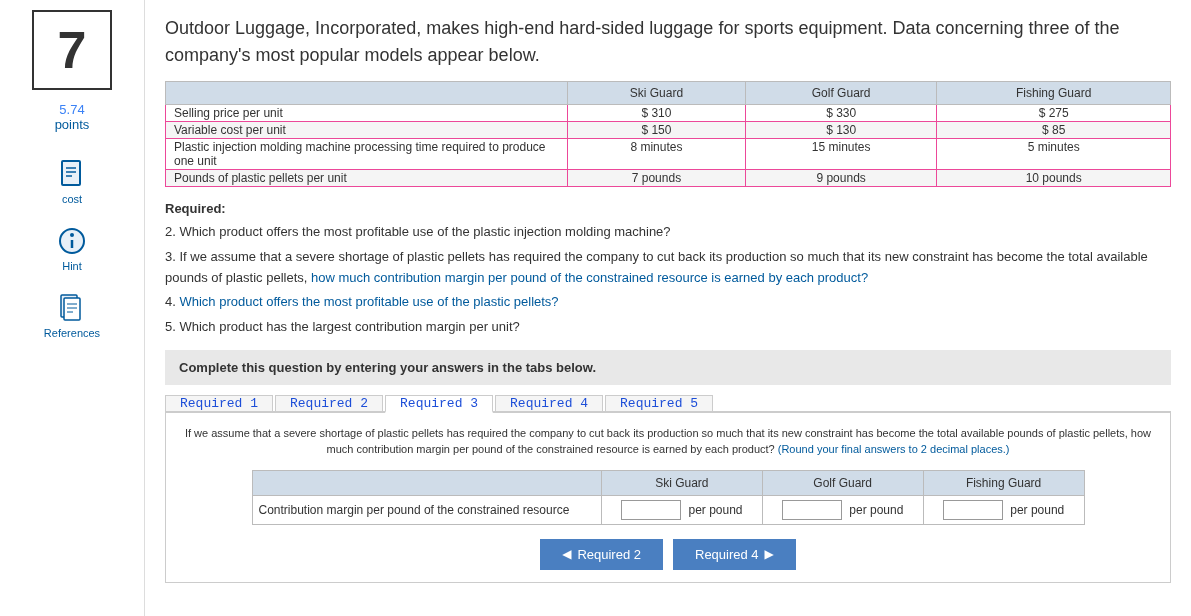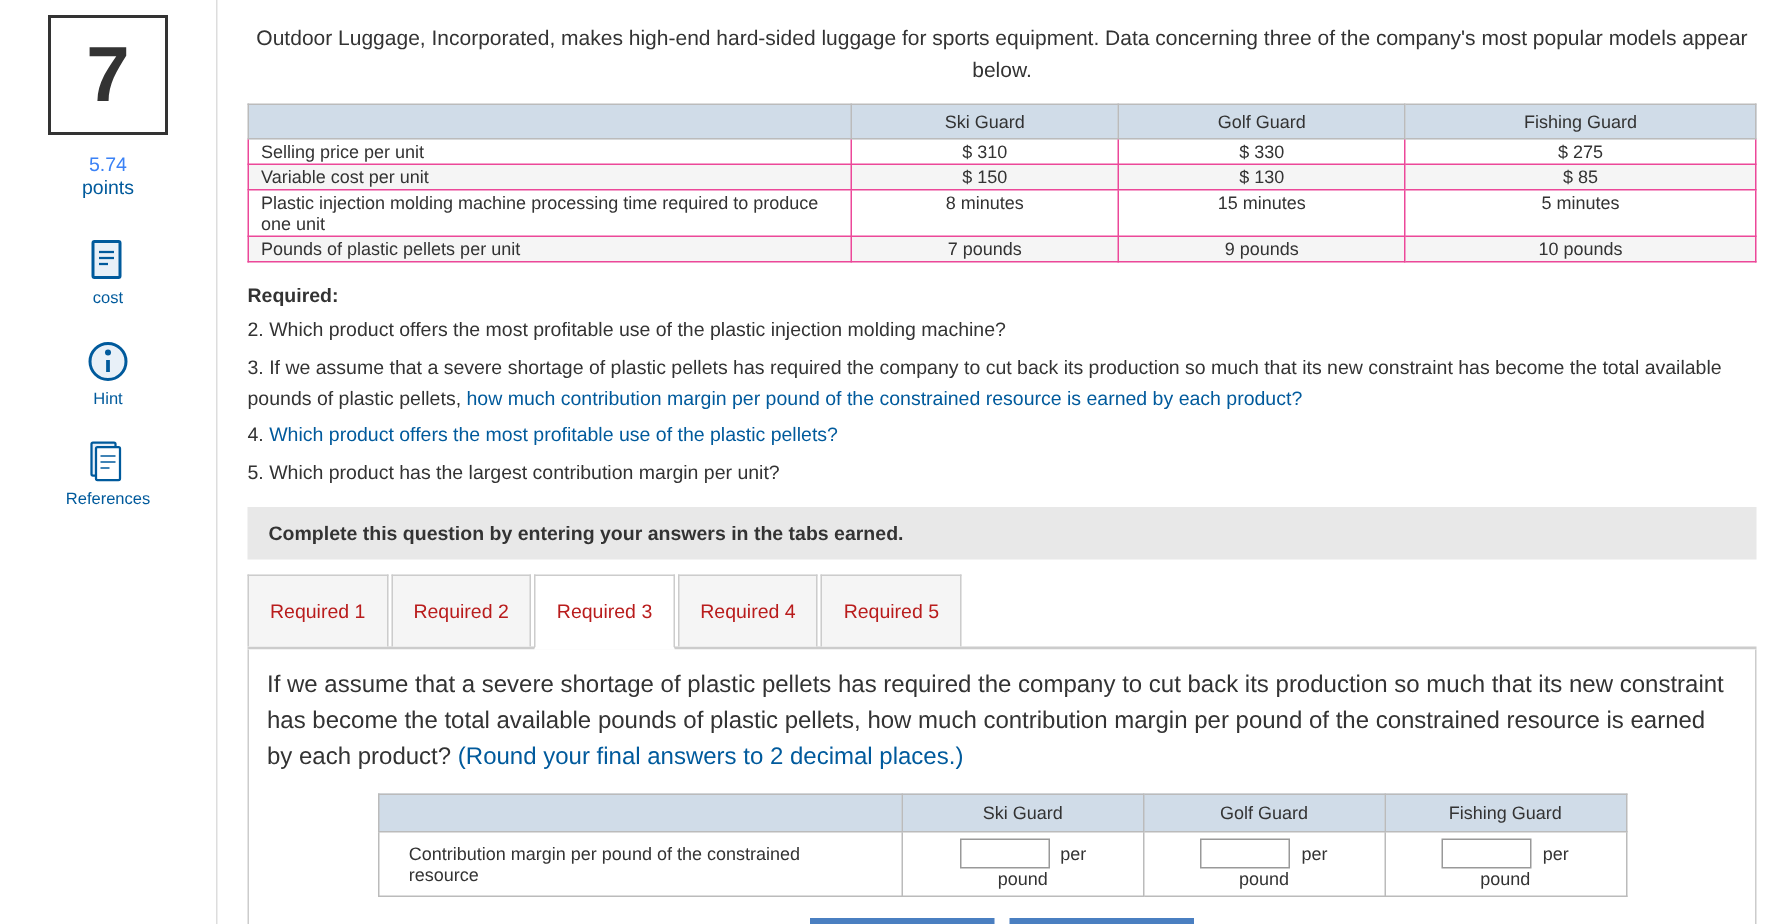--- a/index.html
+++ b/index.html
@@ -12,21 +12,21 @@
     .question-number-box { border: 2px solid #333; width: 80px; height: 80px; display: flex; align-items: center; justify-content: center; font-size: 52px; font-weight: bold; margin-bottom: 12px; }
     .points-section { text-align: center; margin-bottom: 16px; }
     .points-value { color: #3b82f6; font-size: 13px; }
     .points-label { color: #005a9c; font-size: 13px; }
     .sidebar-icon-item { display: flex; flex-direction: column; align-items: center; margin: 10px 0; cursor: pointer; color: #005a9c; font-size: 11px; }
     .icon-circle { width: 32px; height: 32px; display: flex; align-items: center; justify-content: center; margin-bottom: 3px; }
     
     
     .main-content { flex: 1; padding: 15px 20px; overflow-y: auto; }
     
-    .question-text { font-size: 14px; color: #333; margin-bottom: 12px; line-height: 1.5; text-align: center; }
+    .question-text { font-size: 18px; color: #333; margin-bottom: 12px; line-height: 1.5; }
     
     
     .data-table { width: 100%; border-collapse: collapse; margin-bottom: 14px; font-size: 12px; }
     .data-table th { background: #d0dce8; text-align: center; padding: 4px 8px; border: 1px solid #bbb; font-weight: normal; }
     .data-table td { padding: 1px 8px; border: 1px solid #ec4899; vertical-align: top; }
     .data-table .label-col { width: 40%; }
     .data-table .val-col { text-align: center; }
     .data-table tr:nth-child(even) { background: #f5f5f5; }
     .data-table tr:nth-child(odd) { background: #fff; }
     
@@ -35,32 +35,32 @@
     .required-title { font-weight: bold; margin-bottom: 6px; font-size: 13px; }
     .required-list { font-size: 13px; line-height: 1.6; }
     .required-list p { margin-bottom: 4px; }
     .highlight-blue { color: #005a9c; }
     
     
     .complete-box { background: #e8e8e8; padding: 10px 14px; margin-bottom: 10px; font-size: 13px; font-weight: bold; }
     
     
     .tabs-row { display: flex; border-bottom: 2px solid #ccc; margin-bottom: 0; }
-    .tab { padding: 16px 14px; border: 1px solid #ccc; border-bottom: none; cursor: pointer; font-size: 13px; background: #f5f5f5; margin-right: 2px; color: #b91c1c; }
+    .tab { padding: 0 14px; border: 1px solid #ccc; border-bottom: none; cursor: pointer; font-size: 13px; background: #f5f5f5; margin-right: 2px; color: #1d4ed8; font-family: Liberation Mono, monospace; }
     .tab.active { background: #fff; border-bottom: 2px solid #fff; margin-bottom: -2px; font-weight: normal; }
     
     
     .tab-content { border: 1px solid #ccc; border-top: none; padding: 12px; background: #fff; }
-    .tab-instruction { font-size: 16px; color: #333; margin-bottom: 12px; line-height: 1.5; }
+    .tab-instruction { font-size: 11px; color: #333; margin-bottom: 12px; line-height: 1.5; text-align: center; }
     .tab-instruction .round-note { color: #005a9c; }
     
     
     .answer-table { width: 85%; margin: 0 auto 14px auto; border-collapse: collapse; font-size: 12px; }
     .answer-table th { background: #d0dce8; text-align: center; padding: 5px 8px; border: 1px solid #bbb; font-weight: normal; }
-    .answer-table td { padding: 4px 20px; border: 1px solid #bbb; }
+    .answer-table td { padding: 4px 6px; border: 1px solid #bbb; }
     .answer-table input[type="text"] { width: 60px; border: 1px solid #999; padding: 2px 4px; font-size: 12px; }
     .per-pound-label { font-size: 12px; color: #333; padding-left: 4px; }
     .answer-col { text-align: center; }
     
     
     .nav-buttons { display: flex; justify-content: center; gap: 10px; margin-top: 10px; }
     .nav-btn { padding: 8px 22px; background: #4a7fc1; color: #fff; border: none; cursor: pointer; font-size: 13px; display: flex; align-items: center; gap: 6px; }
     .chevron { font-size: 12px; }
   </style>
 </head>
@@ -155,21 +155,21 @@
       <div class="required-title">Required:</div>
       <div class="required-list">
         <p>2. Which product offers the most profitable use of the plastic injection molding machine?</p>
         <p>3. If we assume that a severe shortage of plastic pellets has required the company to cut back its production so much that its new constraint has become the total available pounds of plastic pellets, <span class="highlight-blue">how much contribution margin per pound of the constrained resource is earned by each product?</span></p>
         <p>4. <span class="highlight-blue">Which product offers the most profitable use of the plastic pellets?</span></p>
         <p>5. Which product has the largest contribution margin per unit?</p>
       </div>
     </div>
 
     <div class="complete-box">
-      <span>Complete this question by entering your answers in the tabs earned.</span>
+      <span>Complete this question by entering your answers in the tabs below.</span>
     </div>
 
     <div class="tabs-row">
       <div class="tab">Required 1</div>
       <div class="tab">Required 2</div>
       <div class="tab active">Required 3</div>
       <div class="tab">Required 4</div>
       <div class="tab">Required 5</div>
     </div>
 

